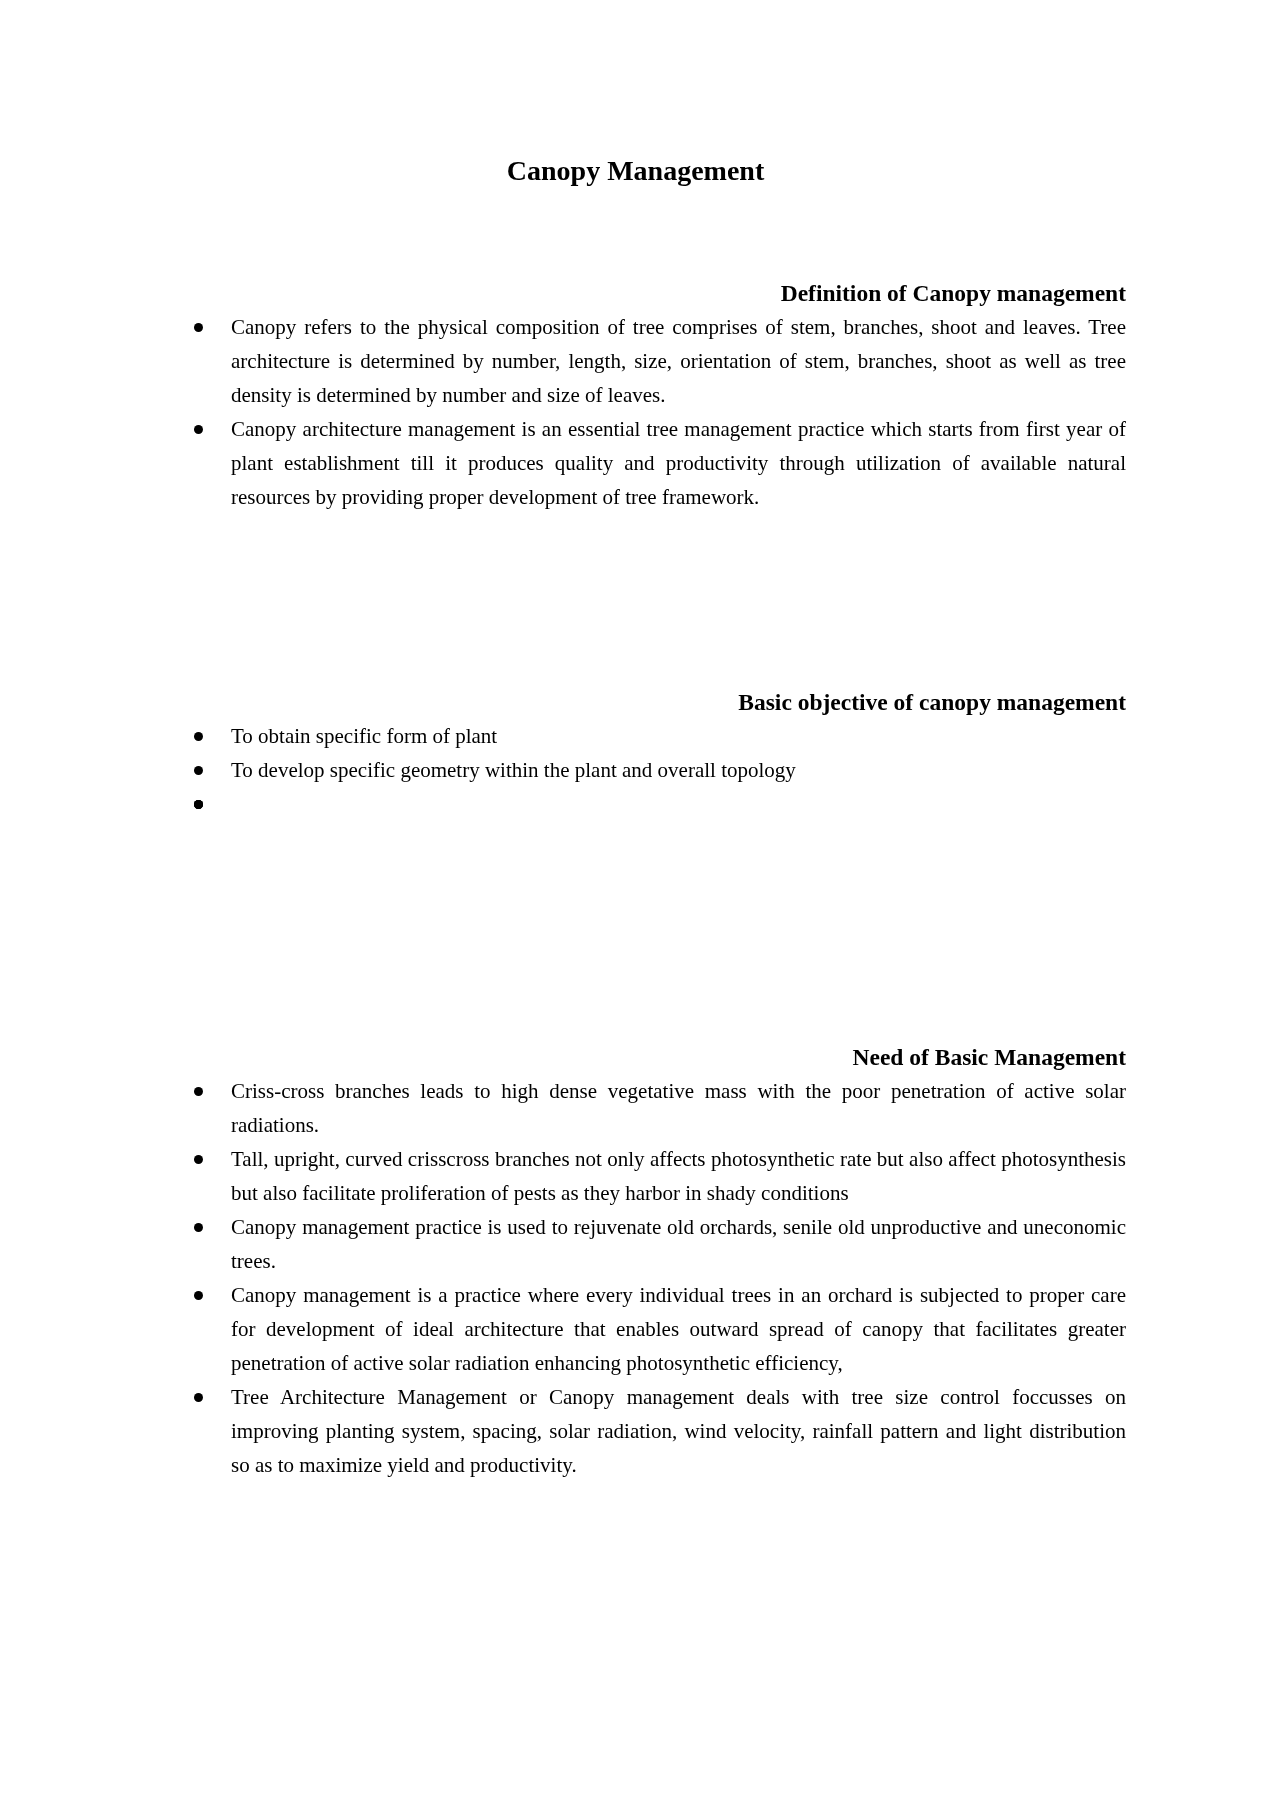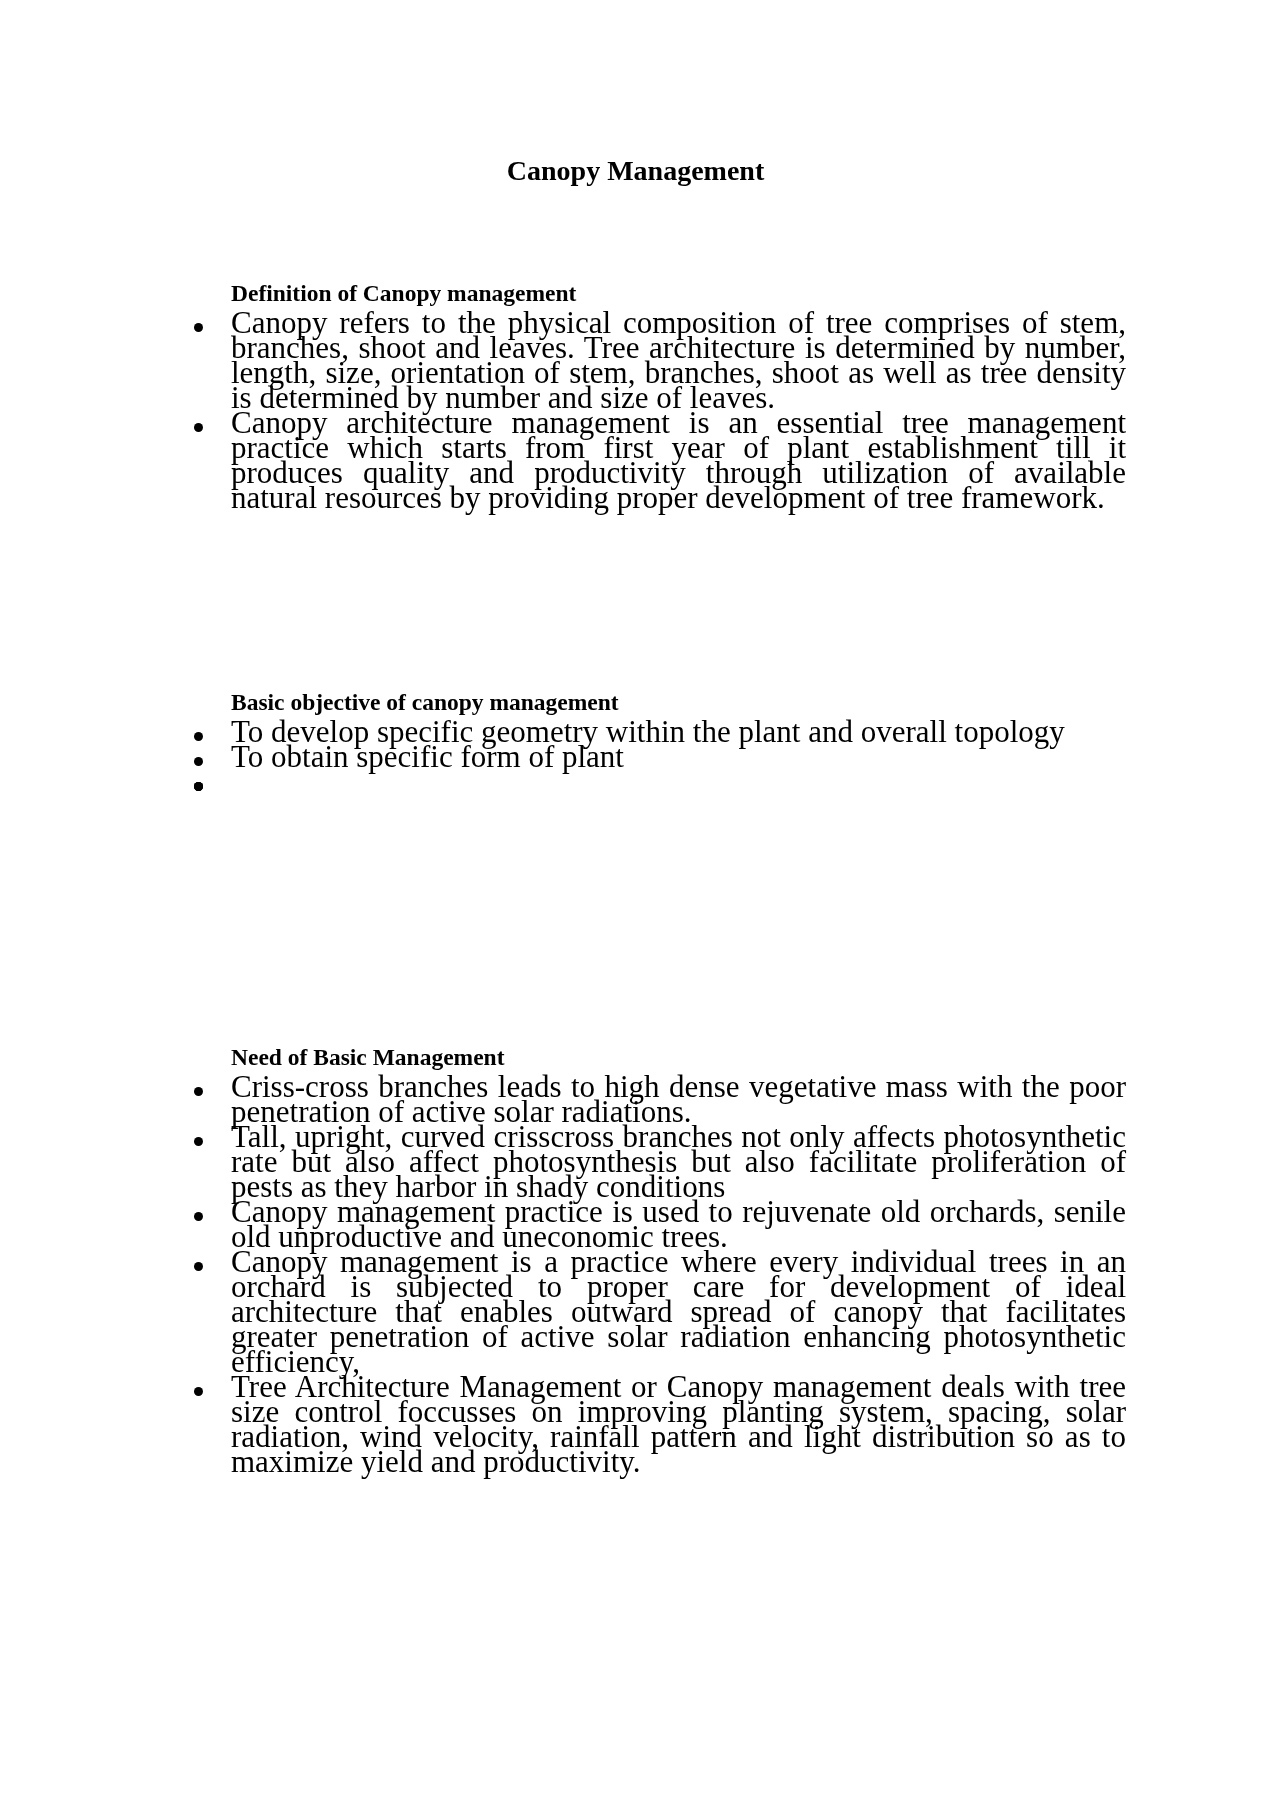--- a/index.html
+++ b/index.html
@@ -38,31 +38,32 @@
       position: absolute;
       left: 190px;
       width: 936px;
     }
     .section-heading {
       margin: 0 0 0 41px;
       font-weight: bold;
       font-size: 23.5px;
       line-height: 34px;
       height: 34px;
+      text-align: right;
     }
     ul.bullets {
       list-style: none;
       margin: 0;
       padding: 0;
     }
     ul.bullets li {
       position: relative;
       padding-left: 41px;
-      font-size: 31px;
-      line-height: 25px;
+      font-size: 21px;
+      line-height: 34px;
       text-align: justify;
       text-align-last: left;
     }
     ul.bullets li .bullet {
       position: absolute;
       left: 4px;
       top: 13px;
       width: 9px;
       height: 9px;
       border-radius: 50%;
@@ -91,25 +92,25 @@
         <span>Canopy architecture management is an essential tree management practice which starts from first year of plant establishment till it produces quality and productivity through utilization of available natural resources by providing proper development of tree framework.</span>
       </li>
     </ul>
   </div>
 
   <div class="section" id="sec-objective">
     <div class="section-heading">Basic objective of canopy management</div>
     <ul class="bullets">
       <li>
         <span class="bullet"></span>
-        <span>To develop specific geometry within the plant and overall topology</span>
+        <span>To obtain specific form of plant</span>
       </li>
       <li>
         <span class="bullet"></span>
-        <span>To obtain specific form of plant</span>
+        <span>To develop specific geometry within the plant and overall topology</span>
       </li>
       <li>
         <span class="bullet"></span>
       </li>
       <li>
         <span class="bullet"></span>
       </li>
       <li>
         <span class="bullet"></span>
       </li>

